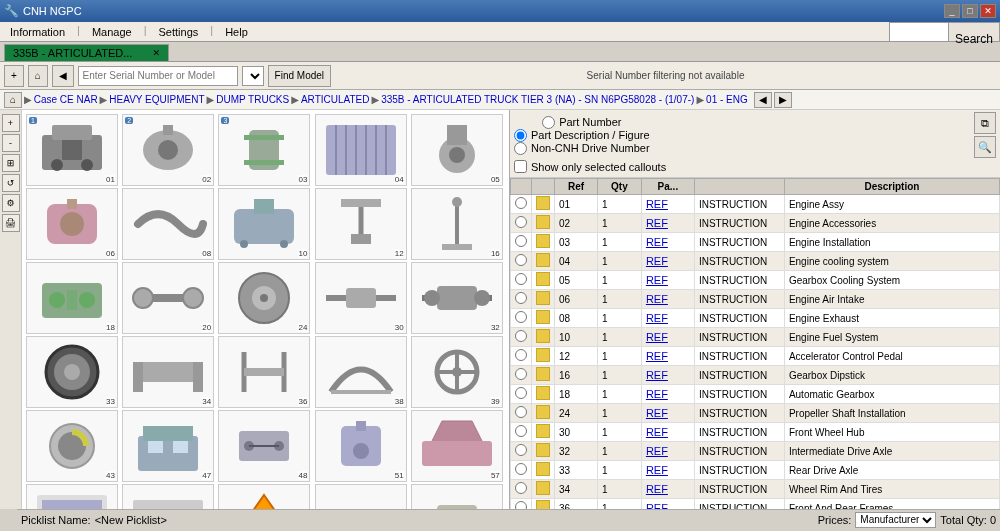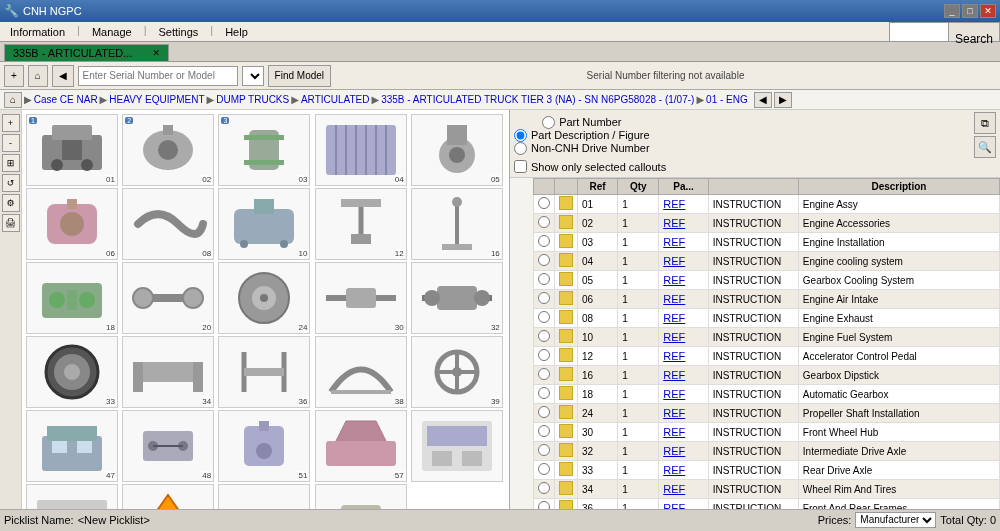--- a/index.html
+++ b/index.html
@@ -259,21 +259,20 @@
       cursor: pointer;
       display: flex; align-items: center; justify-content: center;
       font-size: 11px;
     }
 
     
     .parts-table-container {
       flex: 1;
       overflow: auto;
       background: white;
-      margin-left: 23px;
     }
     .parts-table {
       width: 100%;
       border-collapse: collapse;
     }
     .parts-table th {
       background: #d4d0c8;
       border: 1px solid #aaa;
       padding: 2px 4px;
       font-size: 10px;
@@ -294,20 +293,21 @@
 
     
     .status-bar {
       background: #d4d0c8;
       border-top: 1px solid #aaa;
       height: 20px;
       display: flex;
       align-items: center;
       padding: 0 4px;
       justify-content: space-between;
+      margin-left: 17px;
     }
     .status-right { display: flex; align-items: center; gap: 4px; }
     .status-select {
       border: 1px solid #999;
       height: 16px;
       background: white;
       font-size: 10px;
     }
 
     .right-panel-wrapper {
@@ -584,20 +584,29 @@
               <circle cx="40" cy="30" r="20" fill="none" stroke="#888" stroke-width="5"></circle>
               <line x1="40" y1="10" x2="40" y2="50" stroke="#888" stroke-width="4"></line>
               <line x1="20" y1="30" x2="60" y2="30" stroke="#888" stroke-width="4"></line>
               <circle cx="40" cy="30" r="5" fill="#888"></circle>
             </svg>
             <span class="cell-badge"></span>
             <span class="cell-label">39</span>
           </div>
           <div class="diagram-cell">
             <svg viewBox="0 0 80 60" class="part-svg">
+              <circle cx="40" cy="30" r="22" fill="#bbb" stroke="#999" stroke-width="2"></circle>
+              <circle cx="40" cy="30" r="14" fill="#888"></circle>
+              <path d="M40,16 A14,14 0 0,1 54,30" stroke="#cc4" stroke-width="6" fill="none"></path>
+            </svg>
+            <span class="cell-badge"></span>
+            <span class="cell-label">43</span>
+          </div>
+          <div class="diagram-cell">
+            <svg viewBox="0 0 80 60" class="part-svg">
               <rect x="10" y="20" width="60" height="35" fill="#9ab" rx="3"></rect>
               <rect x="15" y="10" width="50" height="15" fill="#8aa"></rect>
               <rect x="20" y="25" width="15" height="12" fill="#cde"></rect>
               <rect x="45" y="25" width="15" height="12" fill="#cde"></rect>
             </svg>
             <span class="cell-badge"></span>
             <span class="cell-label">47</span>
           </div>
           <div class="diagram-cell">
             <svg viewBox="0 0 80 60" class="part-svg">

